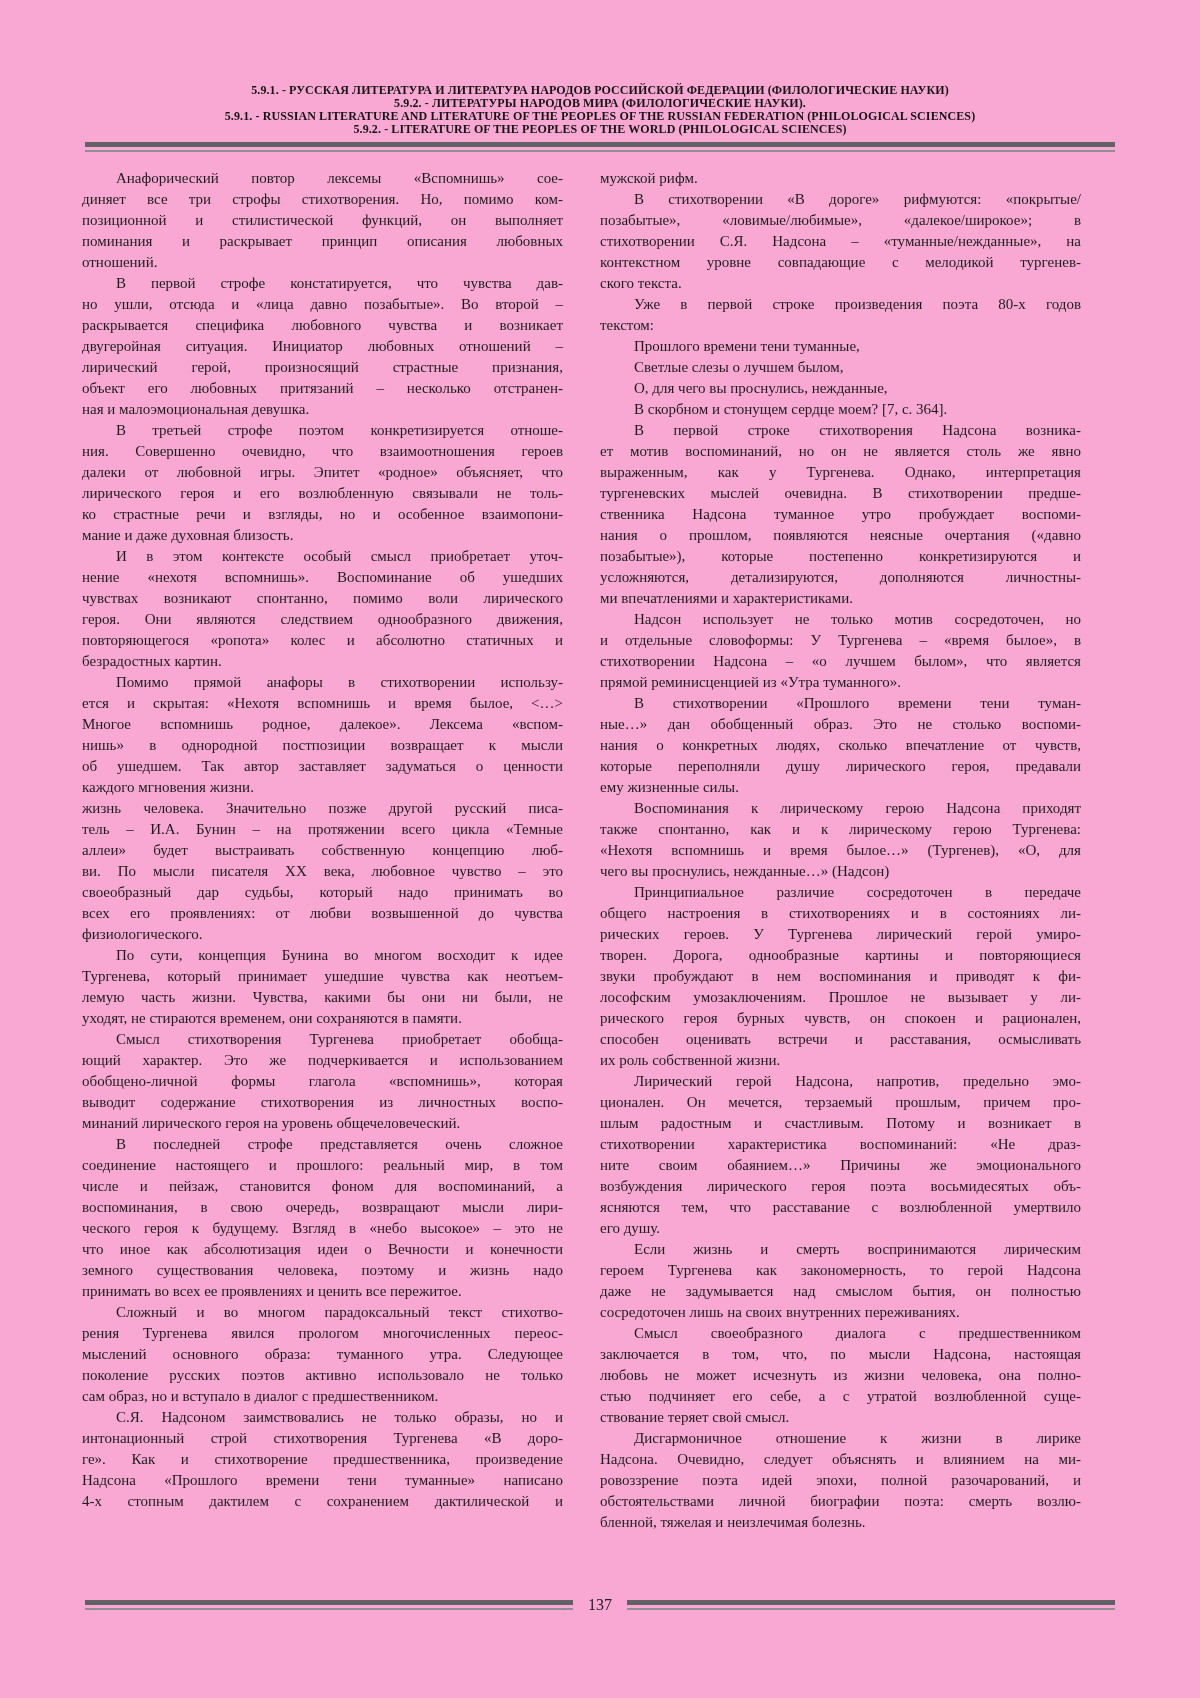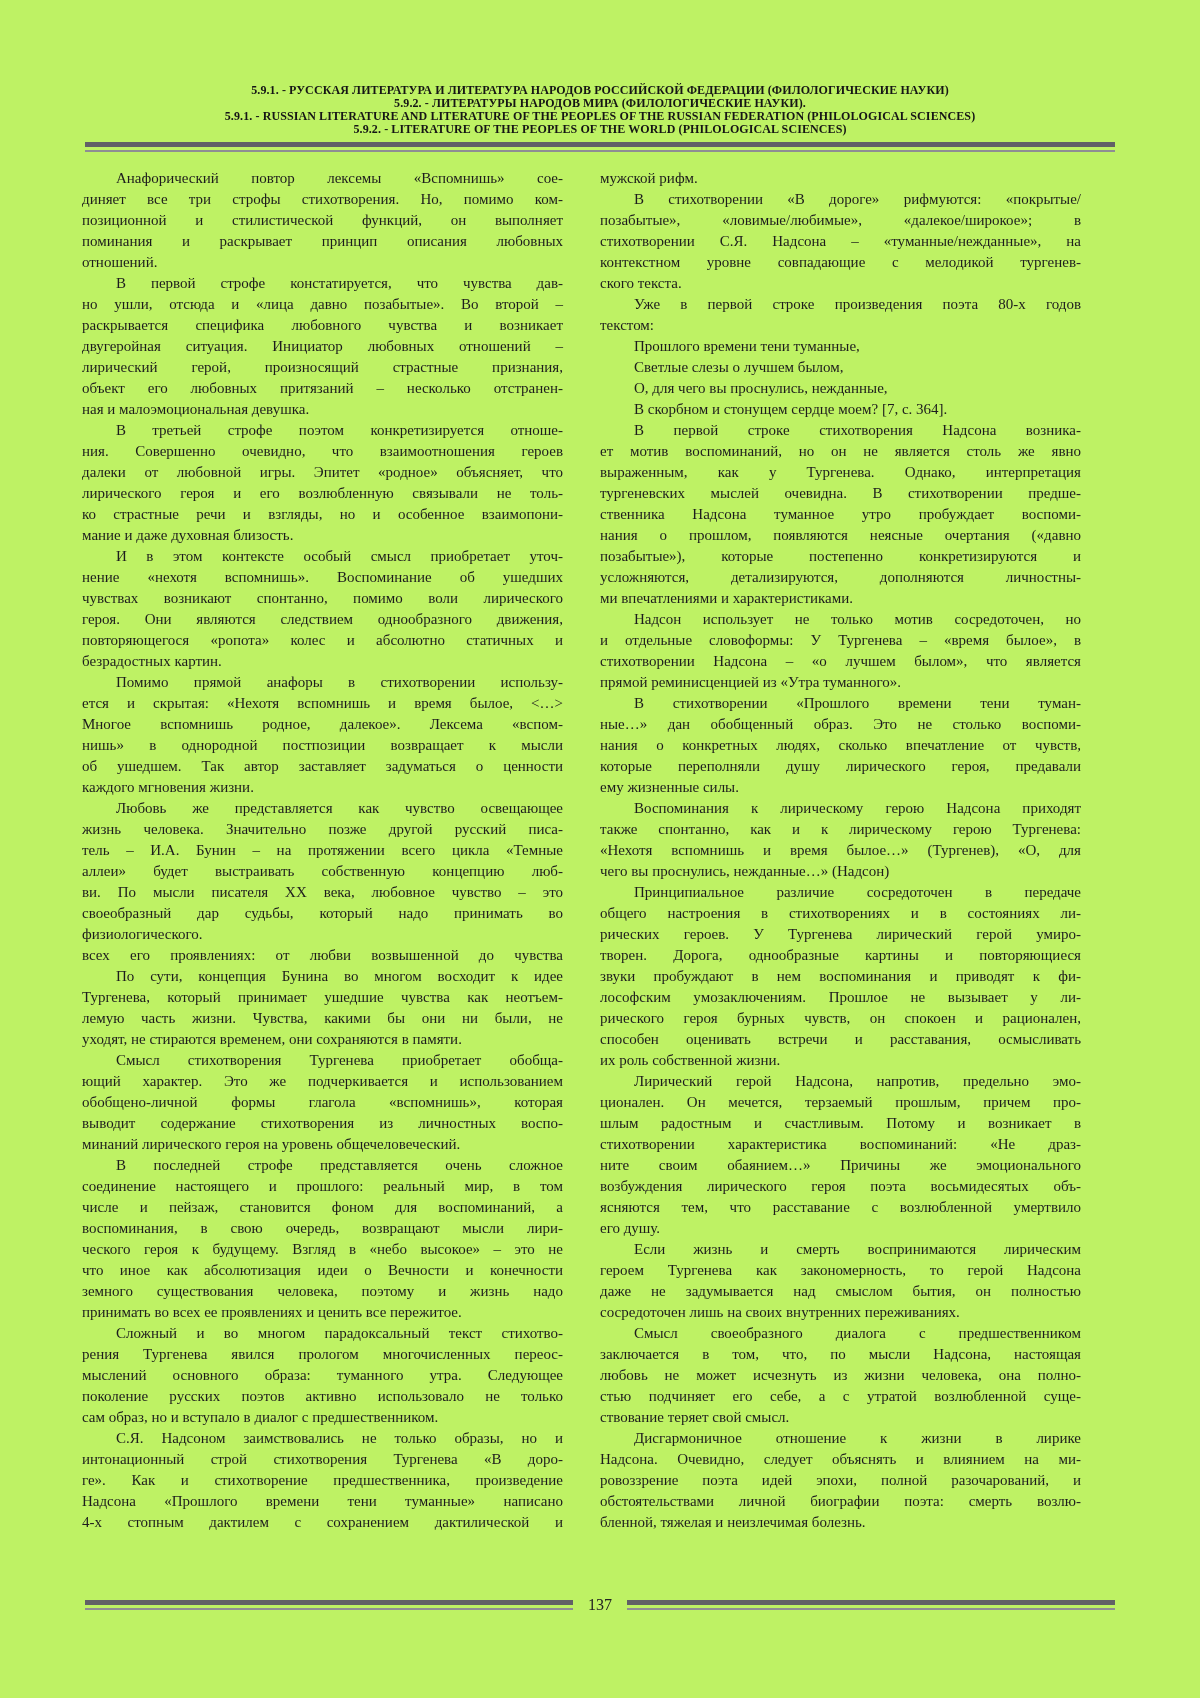--- a/index.html
+++ b/index.html
@@ -4,21 +4,21 @@
 <style>
   html, body { margin: 0; padding: 0; }
   body {
     width: 1200px; height: 1698px;
     background: #ffffff;
     font-family: "Liberation Serif", "DejaVu Serif", serif;
     color: #1d1d1d;
     position: relative;
     overflow: hidden;
   }
-  .page { position: absolute; inset: 0; background: #bef264; text-decoration: underline; }
+  .page { position: absolute; inset: 0; background: #f9a8d4; text-decoration: underline; }
 
   
   .header-block {
     position: absolute; top: 84px; left: 85px; width: 1030px;
     text-align: center; font-weight: bold;
     font-size: 12px; line-height: 13px;
     color: #151515; letter-spacing: 0.1px;
   }
   .double-rule {
     height: 3px;
@@ -111,28 +111,27 @@
       </div>
       <div class="para">
         <div class="line indent just">Помимо прямой анафоры в стихотворении использу-</div>
         <div class="line just">ется и скрытая: «Нехотя вспомнишь и время былое, &lt;…&gt;</div>
         <div class="line just">Многое вспомнишь родное, далекое». Лексема «вспом-</div>
         <div class="line just">нишь» в однородной постпозиции возвращает к мысли</div>
         <div class="line just">об ушедшем. Так автор заставляет задуматься о ценности</div>
         <div class="line">каждого мгновения жизни.</div>
       </div>
       <div class="para">
-        <div class="line indent just">Любовь же представляется как чувство освещающее</div>
         <div class="line just">жизнь человека. Значительно позже другой русский писа-</div>
         <div class="line just">тель – И.А. Бунин – на протяжении всего цикла «Темные</div>
         <div class="line just">аллеи» будет выстраивать собственную концепцию люб-</div>
         <div class="line just">ви. По мысли писателя XX века, любовное чувство – это</div>
         <div class="line just">своеобразный дар судьбы, который надо принимать во</div>
+        <div class="line just">всех его проявлениях: от любви возвышенной до чувства</div>
         <div class="line">физиологического.</div>
-        <div class="line just">всех его проявлениях: от любви возвышенной до чувства</div>
       </div>
       <div class="para">
         <div class="line indent just">По сути, концепция Бунина во многом восходит к идее</div>
         <div class="line just">Тургенева, который принимает ушедшие чувства как неотъем-</div>
         <div class="line just">лемую часть жизни. Чувства, какими бы они ни были, не</div>
         <div class="line">уходят, не стираются временем, они сохраняются в памяти.</div>
       </div>
       <div class="para">
         <div class="line indent just">Смысл стихотворения Тургенева приобретает обобща-</div>
         <div class="line just">ющий характер. Это же подчеркивается и использованием</div>

